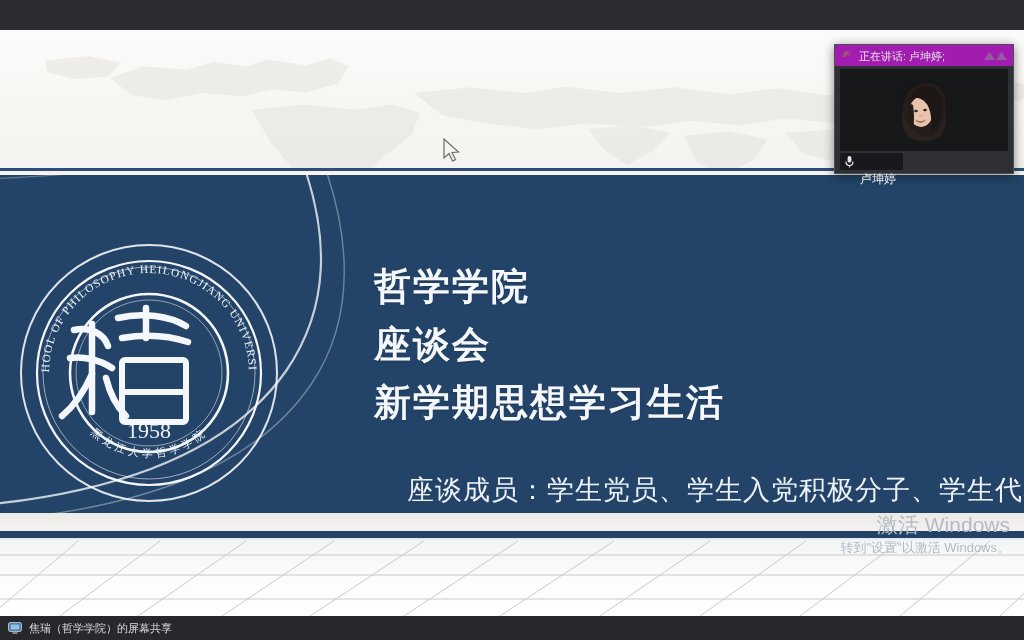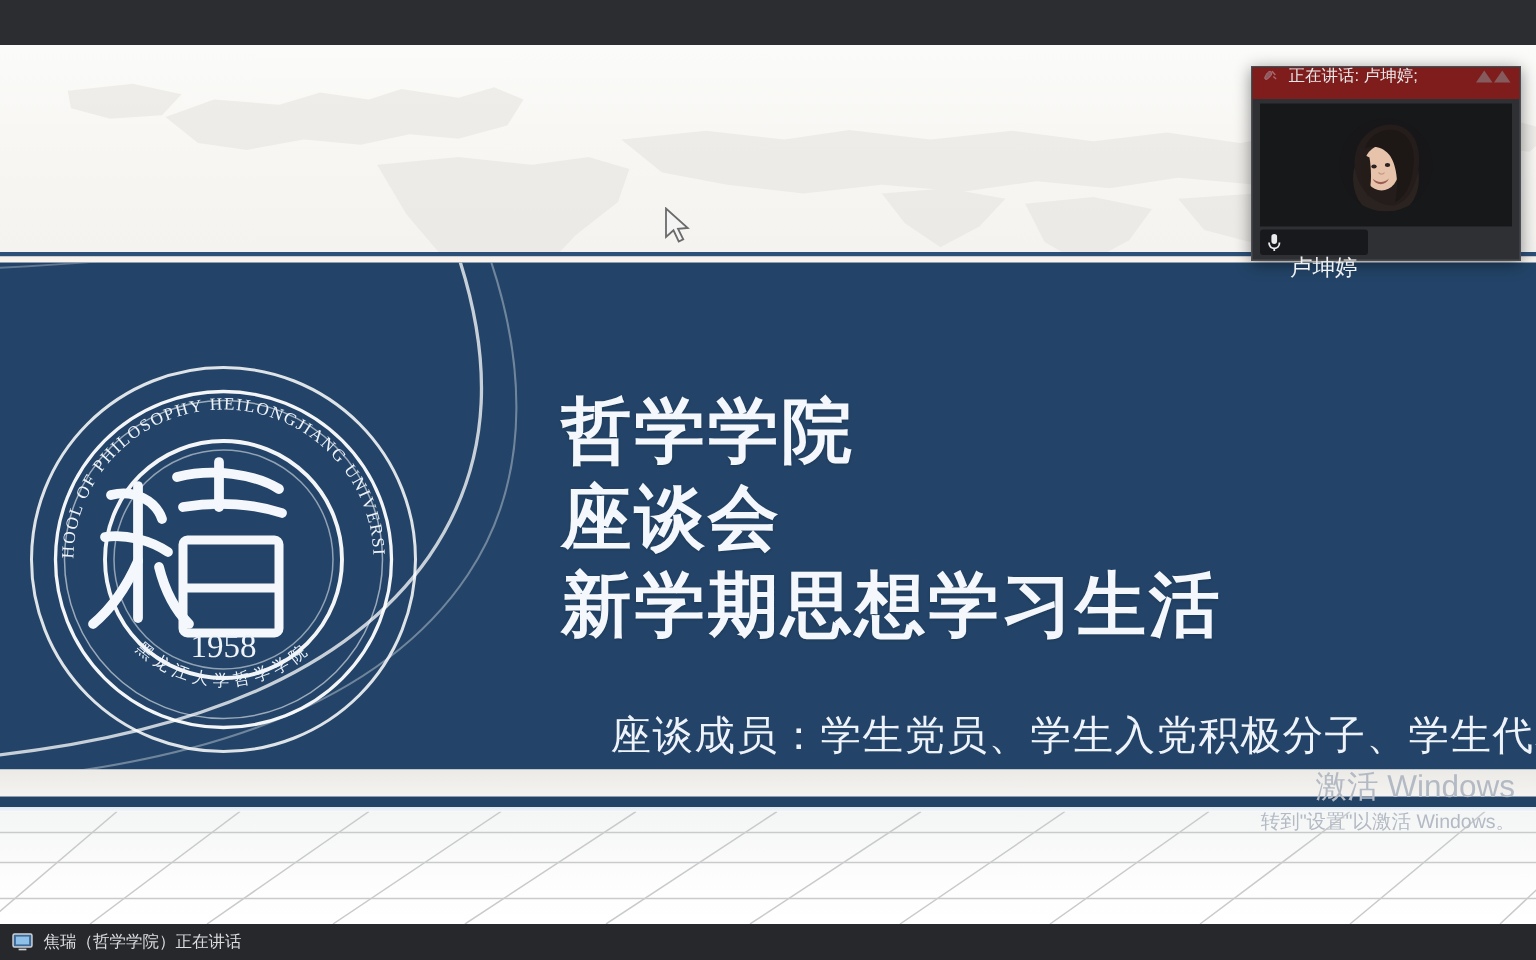--- a/index.html
+++ b/index.html
@@ -70,21 +70,21 @@
   .emblem{
     position:absolute; left:18px; top:212px; width:262px; height:262px;
   }
   .emblem svg{ width:100%; height:100%; display:block; }
 
   
   .title-block{
     position:absolute; left:374px; top:228px; width:640px;
   }
   .t-line{
-    color:#f4f7fb; font-size:47px; line-height:58px; font-weight:bold;
+    color:#f4f7fb; font-size:37px; line-height:58px; font-weight:bold;
     letter-spacing:2px; white-space:nowrap;
     text-shadow:0 1px 2px rgba(0,0,0,.18);
   }
   .subtitle{
     position:absolute; left:407px; top:443px; width:620px;
     color:#eef3f9; font-size:27px; line-height:34px; letter-spacing:1px;
     white-space:nowrap;
   }
 
   
@@ -98,43 +98,43 @@
   
   .cursor{ position:absolute; left:441px; top:108px; width:20px; height:26px; }
 
   
   .vid{
     position:absolute; left:834px; top:44px; width:180px; height:130px;
     background:#2e3034; border:1px solid #4a4d52;
     box-shadow:0 2px 10px rgba(0,0,0,.45);
   }
   .vid-head{
-    height:21px; display:flex; gap:6px;
-    padding:0 4px 0 5px; background:#7f1d1d;
+    height:21px; display:flex; align-items:center; gap:6px;
+    padding:0 4px 0 5px; background:#a21caf;
   }
   .vid-head .mic-small{ width:13px; height:13px; flex:0 0 auto; }
   .vid-head .speaking{
     flex:1 1 auto; color:#e8e9ea; font-size:11px; line-height:12px;
     white-space:nowrap; overflow:hidden;
   }
   .vid-head .collapse{ width:26px; height:12px; flex:0 0 auto; opacity:.55; }
   .vid-body{
     position:absolute; left:5px; top:24px; right:5px; bottom:22px;
     background:#17181a; display:flex; align-items:center; justify-content:center;
     overflow:hidden;
   }
   .avatar-wrap{ width:62px; height:62px; border-radius:50%; overflow:hidden; }
   .avatar-wrap svg{ width:100%; height:100%; display:block; }
   .vid-foot{
     position:absolute; left:5px; bottom:3px; height:17px;
     display:flex; align-items:center; gap:5px;
     padding:0 7px 0 4px; background:rgba(20,21,23,.82); border-radius:2px;
   }
   .vid-foot .mic{ width:11px; height:13px; flex:0 0 auto; }
-  .vid-foot .nm{ color:#f0f1f2; font-size:15px; line-height:12px; white-space:nowrap;margin-top:35px; }
+  .vid-foot .nm{ color:#f0f1f2; font-size:12px; line-height:12px; white-space:nowrap;margin-top:35px; }
 
   
   .taskbar{
     position:absolute; left:0; top:616px; width:1024px; height:24px;
     background:#26282b; display:flex; align-items:center;
   }
   .tb-item{
     display:flex; align-items:center; gap:7px; padding:0 10px 0 8px; height:100%;
   }
   .tb-item .mon{ width:14px; height:12px; flex:0 0 auto; }
@@ -296,15 +296,15 @@
   </div>
 </div>
 
 <div class="taskbar">
   <div class="tb-item">
     <svg class="mon" viewBox="0 0 14 12">
       <rect x="0.7" y="0.7" width="12.6" height="8.6" rx="1" fill="#3c6a99" stroke="#cfd3d8" stroke-width="1"></rect>
       <rect x="2.6" y="2.4" width="8.8" height="5.2" fill="#8fc1e8"></rect>
       <path d="M4.4 11 L9.6 11" stroke="#cfd3d8" stroke-width="1.1"></path>
     </svg>
-    <span class="tb-label">焦瑞（哲学学院）正在讲话</span>
+    <span class="tb-label">焦瑞（哲学学院）的屏幕共享</span>
   </div>
 </div>
 
 </body></html>

